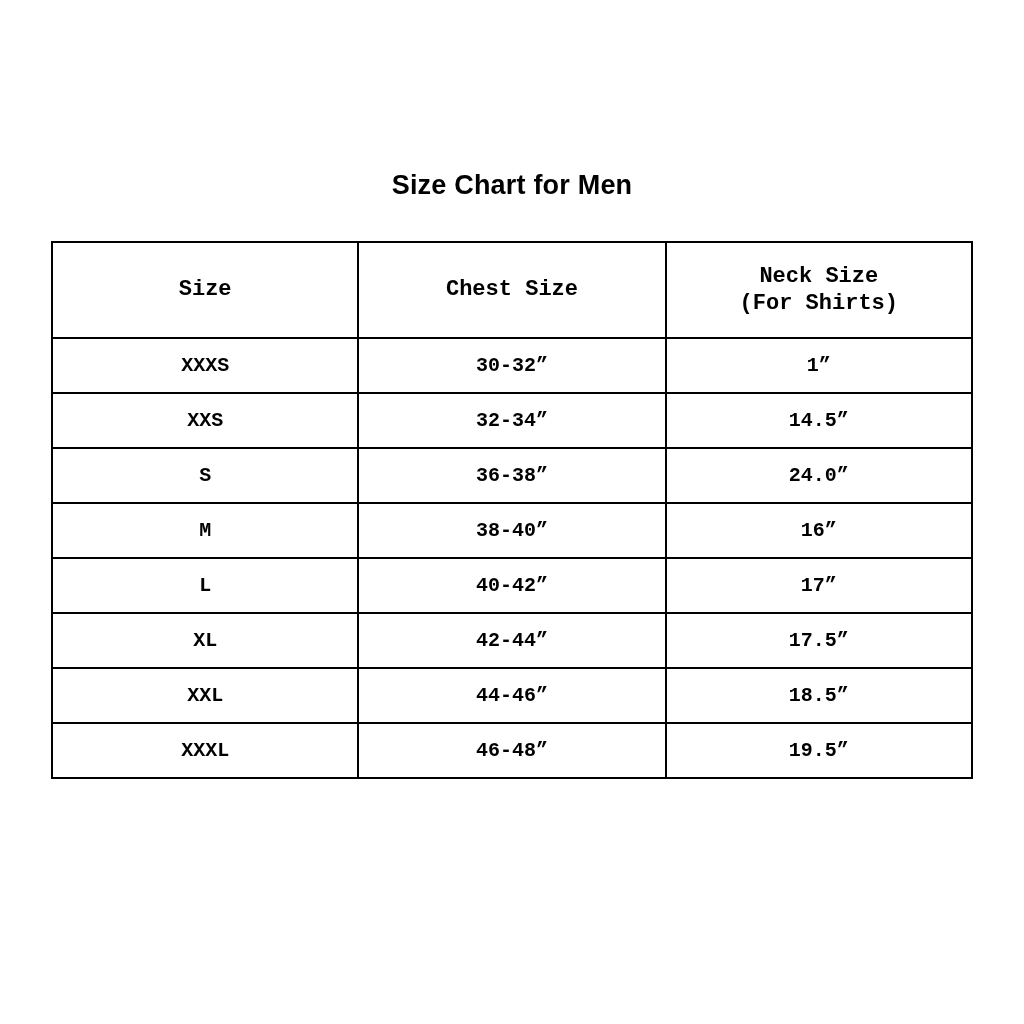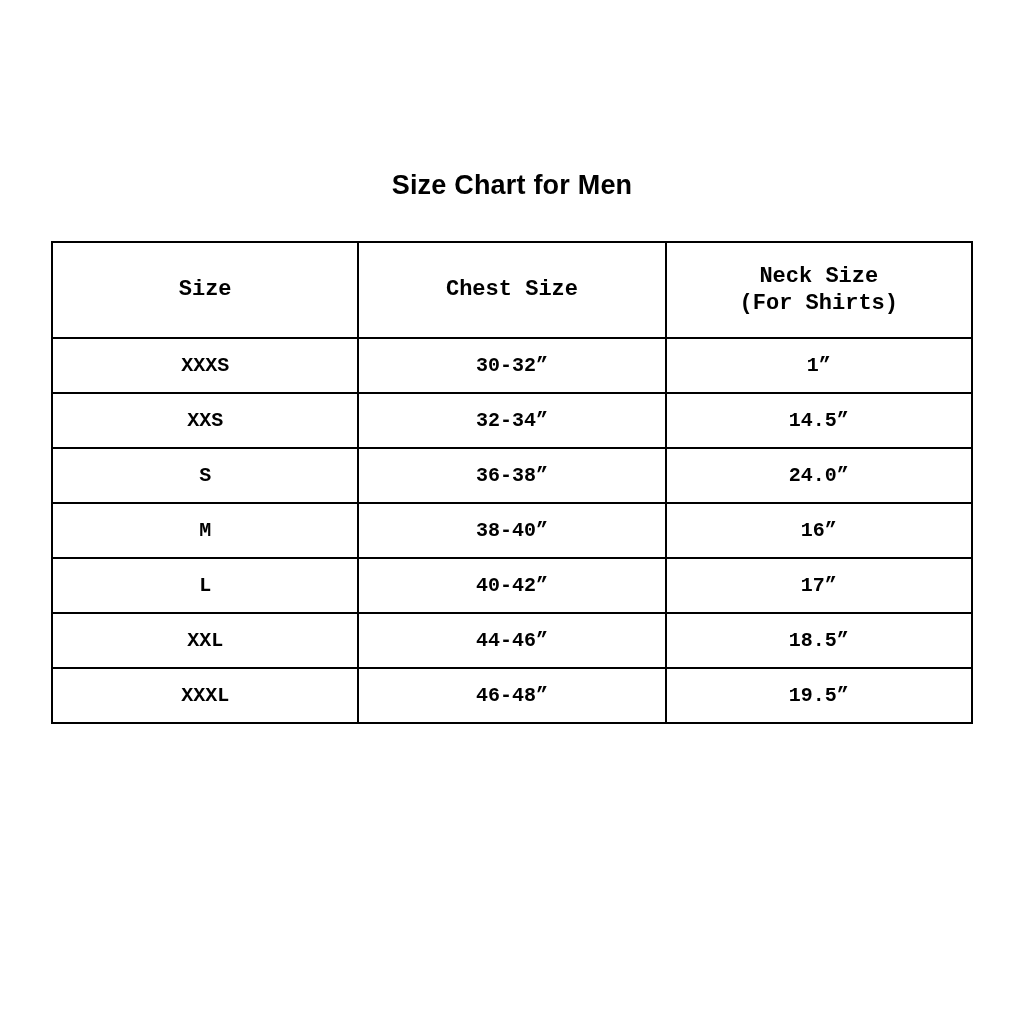--- a/index.html
+++ b/index.html
@@ -120,20 +120,25 @@
           <td>M</td>
           <td>38-40”</td>
           <td>16”</td>
         </tr>
         <tr>
           <td>L</td>
           <td>40-42”</td>
           <td>17”</td>
         </tr>
         <tr>
+          <td>XL</td>
+          <td>42-44”</td>
+          <td>17.5”</td>
+        </tr>
+        <tr>
           <td>XXL</td>
           <td>44-46”</td>
           <td>18.5”</td>
         </tr>
         <tr>
           <td>XXXL</td>
           <td>46-48”</td>
           <td>19.5”</td>
         </tr>
       </tbody>

